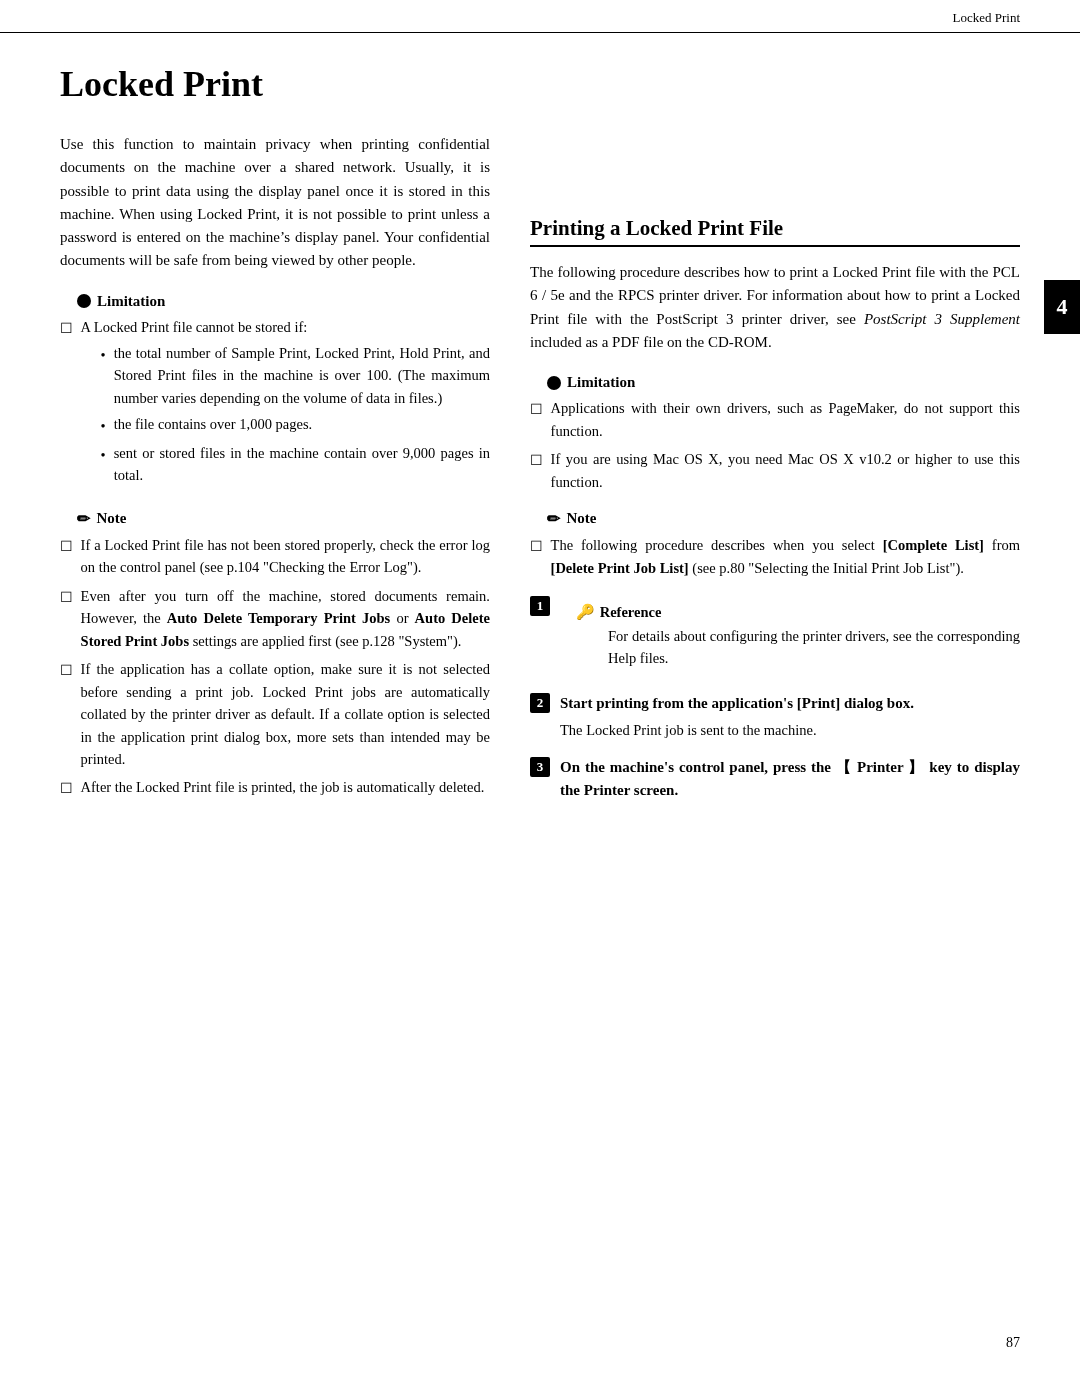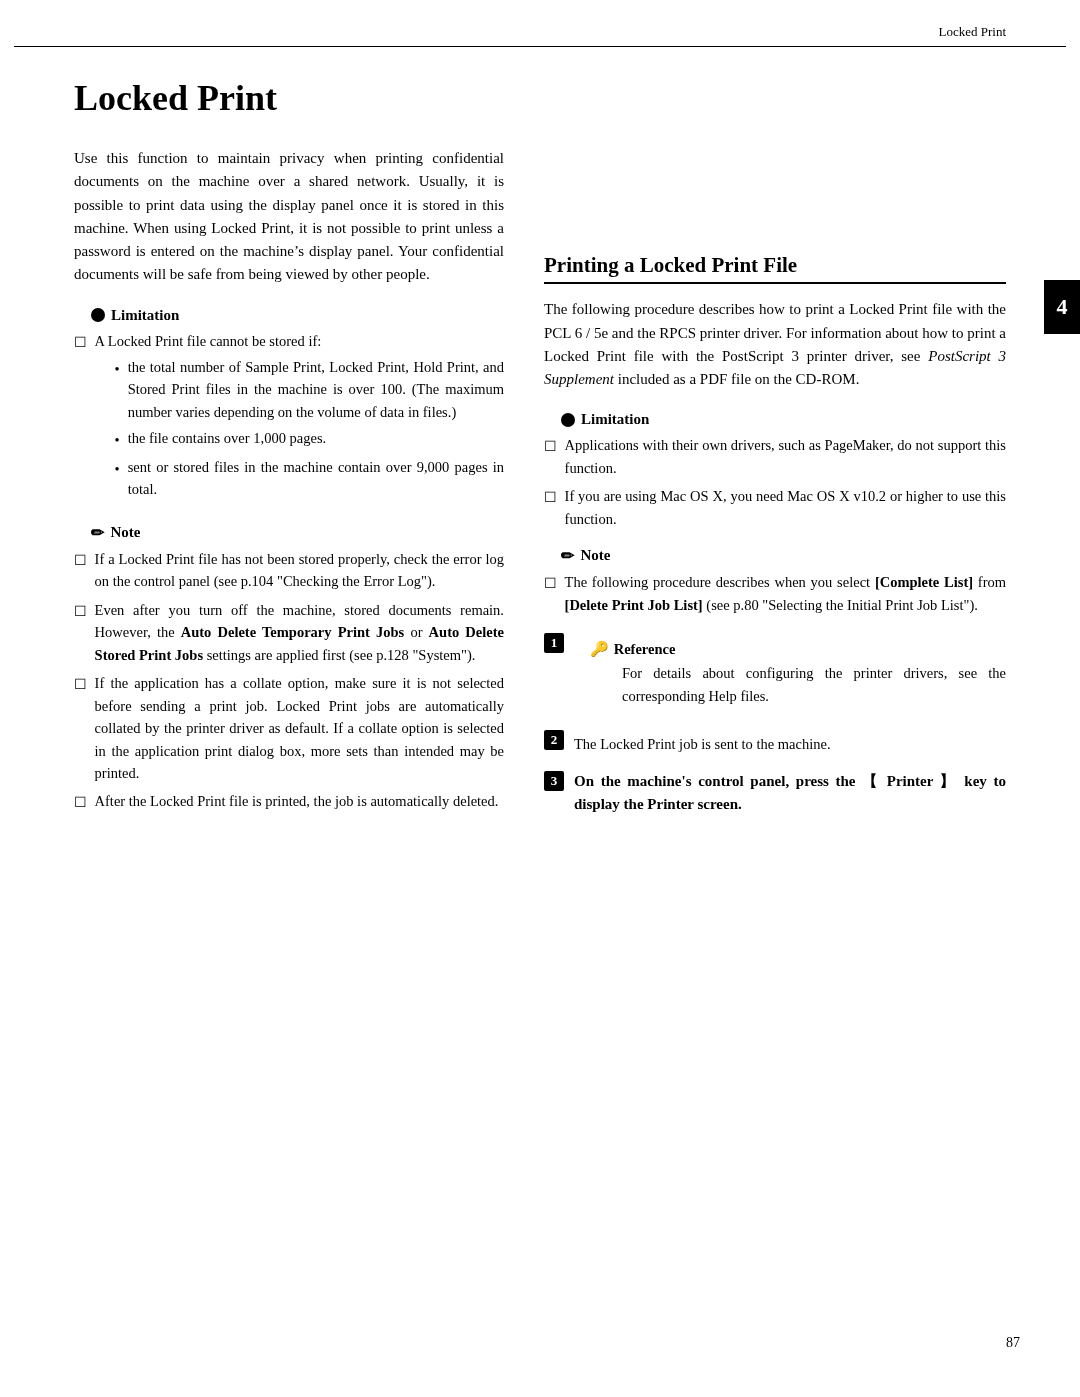--- a/index.html
+++ b/index.html
@@ -14,21 +14,21 @@
       background: #ffffff;
       font-family: "Times New Roman", Times, serif;
       font-size: 15px;
       color: #000000;
       position: relative;
     }
 
     .page-container {
       width: 1080px;
       min-height: 1397px;
-      padding: 14px;
+      padding: 0;
       position: relative;
     }
 
     
     .header-bar {
       display: flex;
       justify-content: flex-end;
       align-items: center;
       padding: 10px 60px 6px 60px;
       border-bottom: 1px solid #000;
@@ -383,20 +383,21 @@
                 <span>Reference</span>
               </div>
               <div class="reference-text">For details about configuring the printer drivers, see the corresponding Help files.</div>
             </div>
           </div>
         </div>
 
         <div class="step-item">
           <div class="step-num">2</div>
           <div class="step-content">
+            <div class="step-title">Start printing from the application's <span class="bold">[Print]</span> dialog box.</div>
             <div class="step-body">The Locked Print job is sent to the machine.</div>
           </div>
         </div>
 
         <div class="step-item">
           <div class="step-num">3</div>
           <div class="step-content">
             <div class="step-title">On the machine's control panel, press the 【 Printer 】 key to display the Printer screen.</div>
           </div>
         </div>

